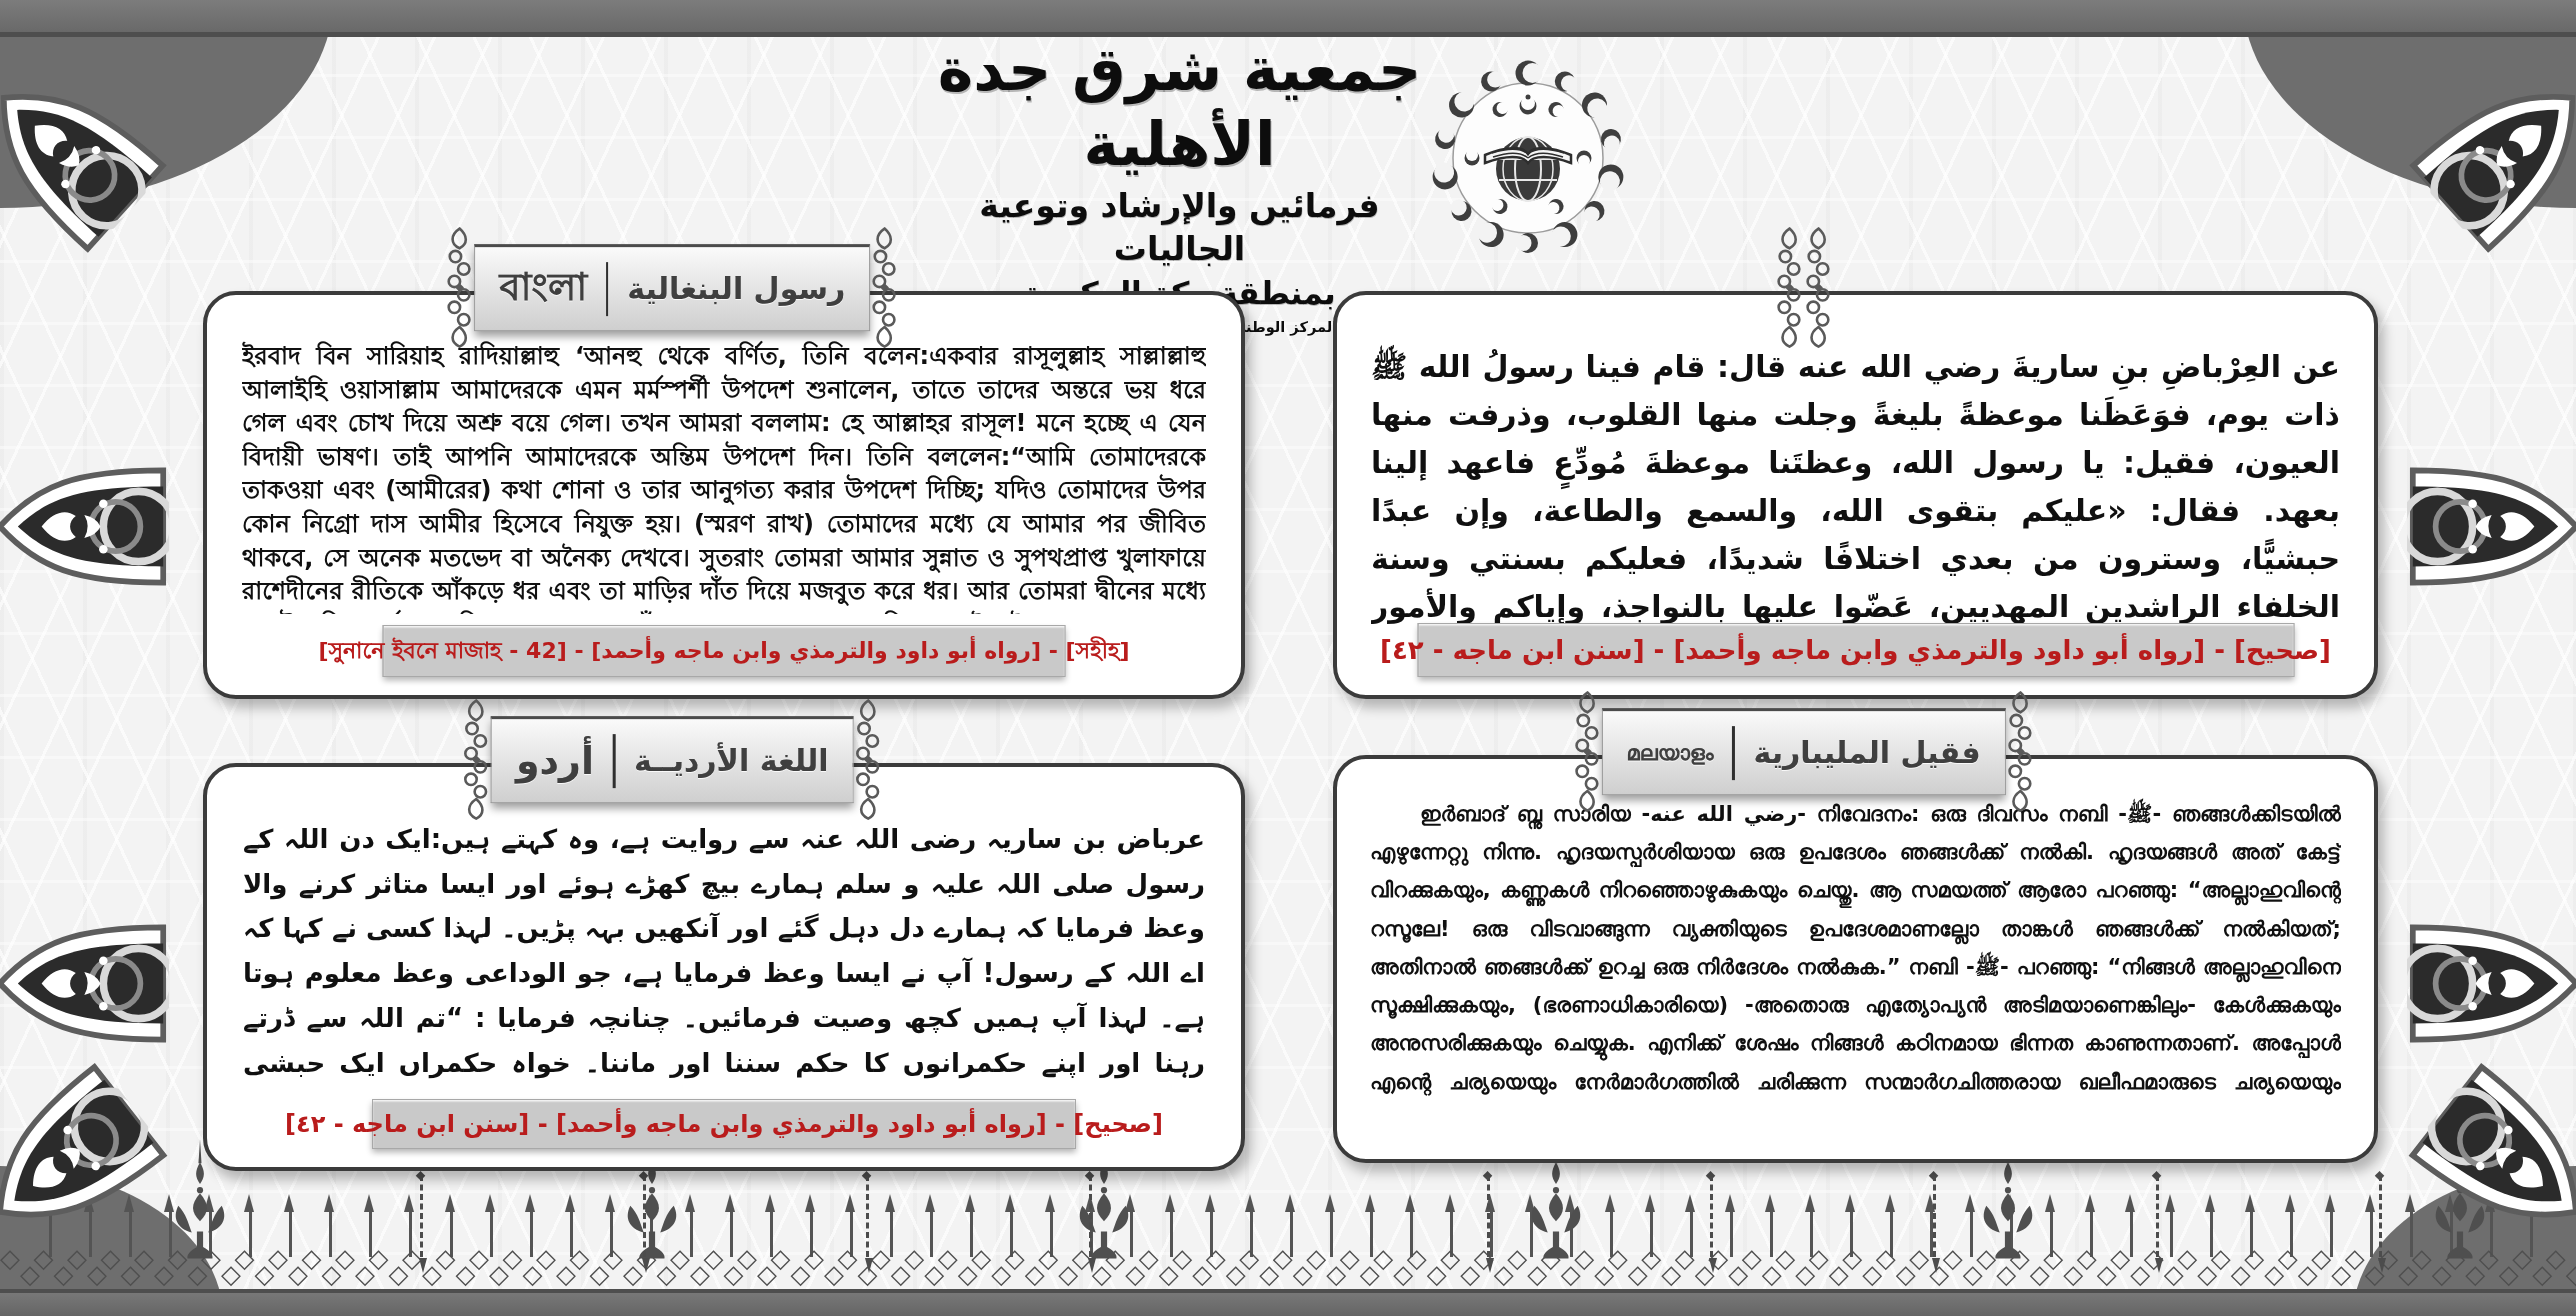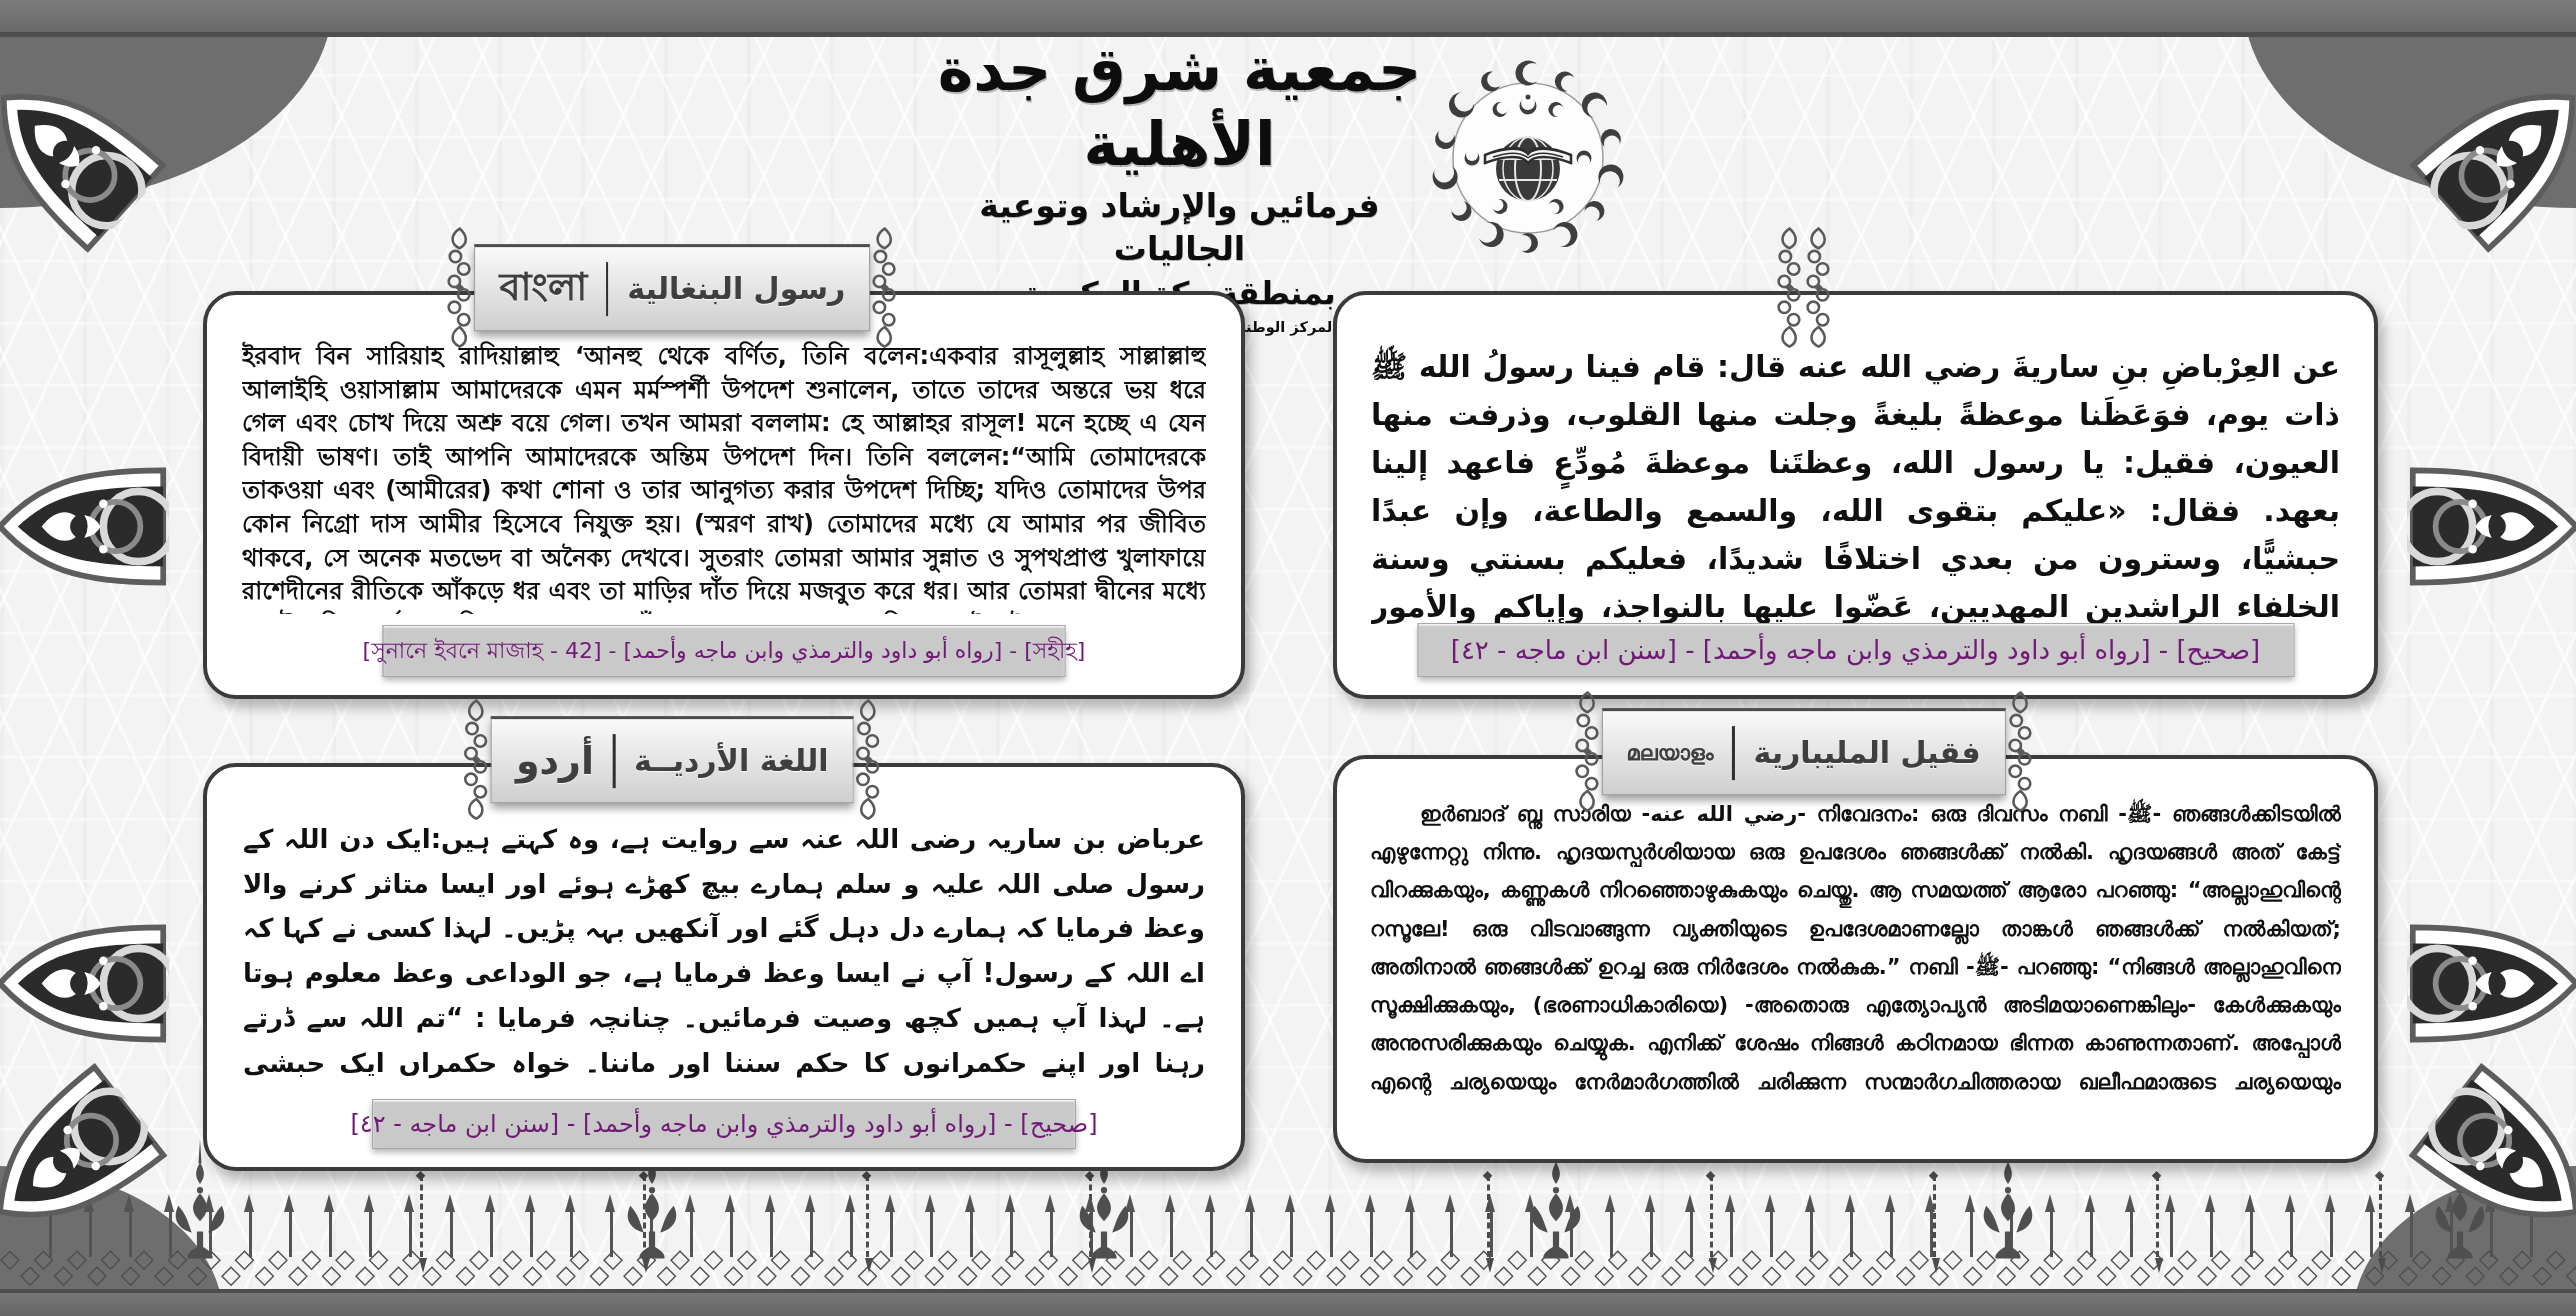--- a/index.html
+++ b/index.html
@@ -80,21 +80,21 @@
   .flourish{width:29px;height:123px;display:block;flex:none;}
   .flourish svg{width:100%;height:100%;}
   .panel-body{position:absolute;color:var(--ink);font-weight:bold;text-align:justify;overflow:hidden;}
   .panel.bengali .panel-body{left:35px;right:35px;top:45px;height:274px;font-size:24px;line-height:1.4;direction:ltr;}
   .panel.arabic .panel-body{left:34px;right:34px;top:48px;height:283px;font-size:30px;line-height:1.6;direction:rtl;}
   .panel.urdu .panel-body{left:36px;right:36px;top:50px;height:270px;font-size:26px;line-height:1.72;direction:rtl;}
   .panel.malayalam .panel-body{left:33px;right:33px;top:36px;height:307px;font-size:21px;line-height:1.82;direction:ltr;text-indent:50px;}
   .source-bar{position:absolute;left:50%;transform:translateX(-50%);bottom:17.7px;
     background:var(--src-bg);border:0.5px solid #a8a8a8;
     box-shadow:inset 0 1.6px 1.6px rgba(255,255,255,.85), 0 4.2px 6.2px rgba(0,0,0,.3);
-    font-weight:normal;color:#701a75;text-align:left;white-space:nowrap;
+    font-weight:bold;color:#b91c1c;text-align:left;white-space:nowrap;
     display:flex;align-items:center;justify-content:center;}
   .panel.bengali .source-bar{width:683px;height:52px;font-size:22px;direction:rtl;}
   .panel.arabic .source-bar{width:877px;height:54px;font-size:26px;direction:rtl;}
   .panel.urdu .source-bar{width:704px;height:50px;font-size:24px;direction:rtl;}
   .panel.malayalam .source-bar{width:718px;height:51px;font-size:22px;direction:rtl;}
 </style>
 </head>
 <body>
 
 <div id="page">

